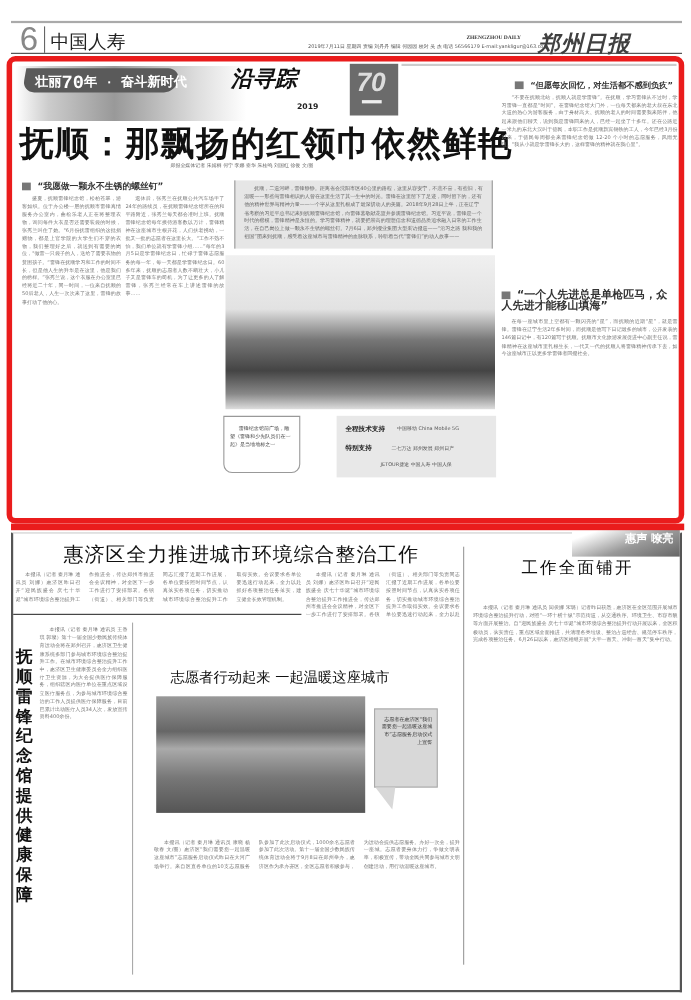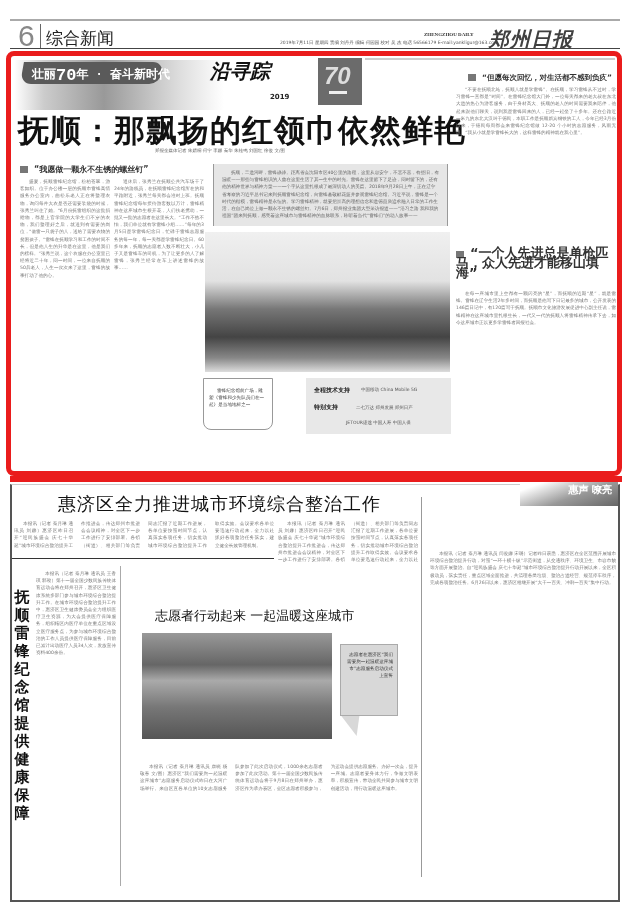--- a/index.html
+++ b/index.html
@@ -48,21 +48,21 @@
 .photo2{left:142px;top:633px;width:190px;height:106px;background:linear-gradient(180deg,#999 0%,#666 30%,#aaa 45%,#777 70%,#555 100%)}
 .bubble{left:340px;top:644px;width:58px;height:72px;background:#d8d8d8;border:1px solid #aaa;padding:6px 4px;font-size:4.6px;line-height:7px;color:#333;text-align:right}
 .bubble-tail{left:345px;top:716px;width:0;height:0;border-left:8px solid transparent;border-right:10px solid transparent;border-top:20px solid #d8d8d8;transform:skewX(20deg)}
 </style>
 </head>
 <body>
 
 <div class="abs hdr-rule"></div>
 <div class="abs pagenum">6</div>
 <div class="abs pagediv"></div>
-<div class="abs section">综合新闻</div>
+<div class="abs section">中国人寿</div>
 <div class="abs meta">2019年7月11日  星期四  责编 刘丹丹  编辑 何园园  校对 吴 杰  电话 56566179  E-mail:yankligur@163.com</div>
 <div class="abs daily-en">ZHENGZHOU DAILY</div>
 <div class="abs daily-cn">郑州日报</div>
 <div class="abs hdr-rule2"></div>
 
 <div class="abs redbox"></div>
 <div class="abs banner"></div>
 <div class="abs banner-pill"></div>
 <div class="abs banner-txt"><span>壮丽</span><b>70</b><span>年 · 奋斗新时代</span></div>
 <div class="abs brush">沿寻踪</div>
@@ -87,34 +87,35 @@
 <div class="abs sponsor">
   <span class="sp-r" style="left:8px;top:8px">全程技术支持</span>
   <span class="sp-l" style="left:55px;top:9px">中国移动 China Mobile 5G</span>
   <span class="sp-r" style="left:8px;top:25px">特别支持</span>
   <span class="sp-l" style="left:50px;top:27px">二七万达  郑州发展  郑州日产</span>
   <span class="sp-l" style="left:40px;top:42px">JETOUR捷途  中国人寿  中国人保</span>
 </div>
 
 <div class="abs subhead" style="left:468px;top:73px;font-size:7.5px"><span class="sq"></span><span>“但愿每次回忆，对生活都不感到负疚”</span></div>
 <div class="abs col" style="left:456px;top:86px;width:160px;height:160px">“不要在抚顺北站，抚顺人就是学雷锋”。在抚顺，学习雷锋从不过时，学习雷锋一直都是“时间”。在雷锋纪念馆大门外，一位每天都来的老大叔在东北大道的热心为游客服务，由于身材高大、抚顺的老人的时间需要我来陪伴，他起来跟他们聊天，说到我是雷锋回来的人，已经一起坐了十多年。还在公路近一米九的东北大汉叫于德民，本职工作是抚顺新宾钢铁的工人，今年已经3月份以来，于德民每周都会来雷锋纪念馆做 12-20 个小时的志愿服务，风雨无阻。“我从小就是学雷锋长大的，这样雷锋的精神就在我心里”。</div>
-<div class="abs subhead" style="left:456px;top:248px;width:160px;white-space:normal;font-size:13px;line-height:10px"><span class="sq"></span><span>“一个人先进总是单枪匹马，众人先进才能移山填海”</span></div>
+<div class="abs subhead" style="left:456px;top:264px;width:160px;white-space:normal;font-size:10px;line-height:10px"><span class="sq"></span><span>“一个人先进总是单枪匹马，众人先进才能移山填海”</span></div>
 <div class="abs col" style="left:456px;top:290px;width:160px;height:178px">在每一座城市里上空都有一颗闪亮的“星”，而抚顺的近期“星”，就是雷锋。雷锋在辽宁生活2年多时间，而抚顺是他写下日记最多的城市，公开发表的146篇日记中，有120篇写于抚顺。抚顺市文化旅游发展促进中心副主任说，雷锋精神在这座城市里扎根生长，一代又一代的抚顺人将雷锋精神传承下去，如今这座城市正以更多学雷锋者回报社会。</div>
 
 <div class="abs frame2"></div>
 <div class="abs corner-tag">
     <span>惠声 嘹亮</span>
   </div>
 <div class="abs h2">惠济区全力推进城市环境综合整治工作</div>
 <div class="abs col" style="left:14px;top:520px;width:260px;height:36px;column-count:4;column-gap:8px">本报讯（记者 秦月琳 通讯员 刘娜）惠济区昨日召开“迎民族盛会 庆七十华诞”城市环境综合整治提升工作推进会，传达郑州市推进会会议精神，对全区下一步工作进行了安排部署。各镇（街道）、相关部门等负责同志汇报了近期工作进展，各单位要按照时间节点，认真落实各项任务，切实推动城市环境综合整治提升工作取得实效。会议要求各单位要迅速行动起来，全力以赴抓好各项整治任务落实，建立健全长效管理机制。</div>
 <div class="abs col" style="left:278px;top:520px;width:140px;height:50px;column-count:2;column-gap:6px">本报讯（记者 秦月琳 通讯员 刘娜）惠济区昨日召开“迎民族盛会 庆七十华诞”城市环境综合整治提升工作推进会，传达郑州市推进会会议精神，对全区下一步工作进行了安排部署。各镇（街道）、相关部门等负责同志汇报了近期工作进展，各单位要按照时间节点，认真落实各项任务，切实推动城市环境综合整治提升工作取得实效。会议要求各单位要迅速行动起来，全力以赴抓好各项整治任务落实，建立健全长效管理机制。</div>
 <div class="abs hrule"></div>
 <div class="abs vsep"></div>
 
 <div class="abs h3">
+    <div>工作全面铺开</div>
   </div>
 <div class="abs col" style="left:430px;top:550px;width:186px;height:330px">本报讯（记者 秦月琳 通讯员 闫俊娜 宋璐）记者昨日获悉，惠济区在全区范围开展城市环境综合整治提升行动，对照“一环十横十纵”示范街道，从交通秩序、环境卫生、市容市貌等方面开展整治。自“迎民族盛会 庆七十华诞”城市环境综合整治提升行动开展以来，全区积极动员，落实责任，重点区域全面推进，共清理各类垃圾、整治占道经营、规范停车秩序，完成各项整治任务。6月26日以来，惠济区相继开展“大干一百天、冲刺一百天”集中行动。</div>
 
 <div class="abs vtitle">抚顺雷锋纪念馆 提供健康保障</div>
 <div class="abs col" style="left:36px;top:570px;width:80px;height:320px">本报讯（记者 秦月琳 通讯员 王香琪 郭璨）第十一届全国少数民族传统体育运动会将在郑州召开，惠济区卫生健康系统多部门参与城市环境综合整治提升工作。在城市环境综合整治提升工作中，惠济区卫生健康委员会全力组织医疗卫生资源，为大会提供医疗保障服务，组织辖区内医疗单位在重点区域设立医疗服务点，为参与城市环境综合整治的工作人员提供医疗保障服务，目前已累计出动医疗人员34人次，发放宣传资料400余份。</div>
 <div class="abs" style="left:120px;top:566px;width:1px;height:320px;background:#aaa"></div>
 
 <div class="abs h4">志愿者行动起来 一起温暖这座城市</div>
 <div class="abs photo2"></div>
 <div class="abs bubble">志愿者在惠济区“我们需要您一起温暖这座城市”志愿服务启动仪式上宣誓</div>

